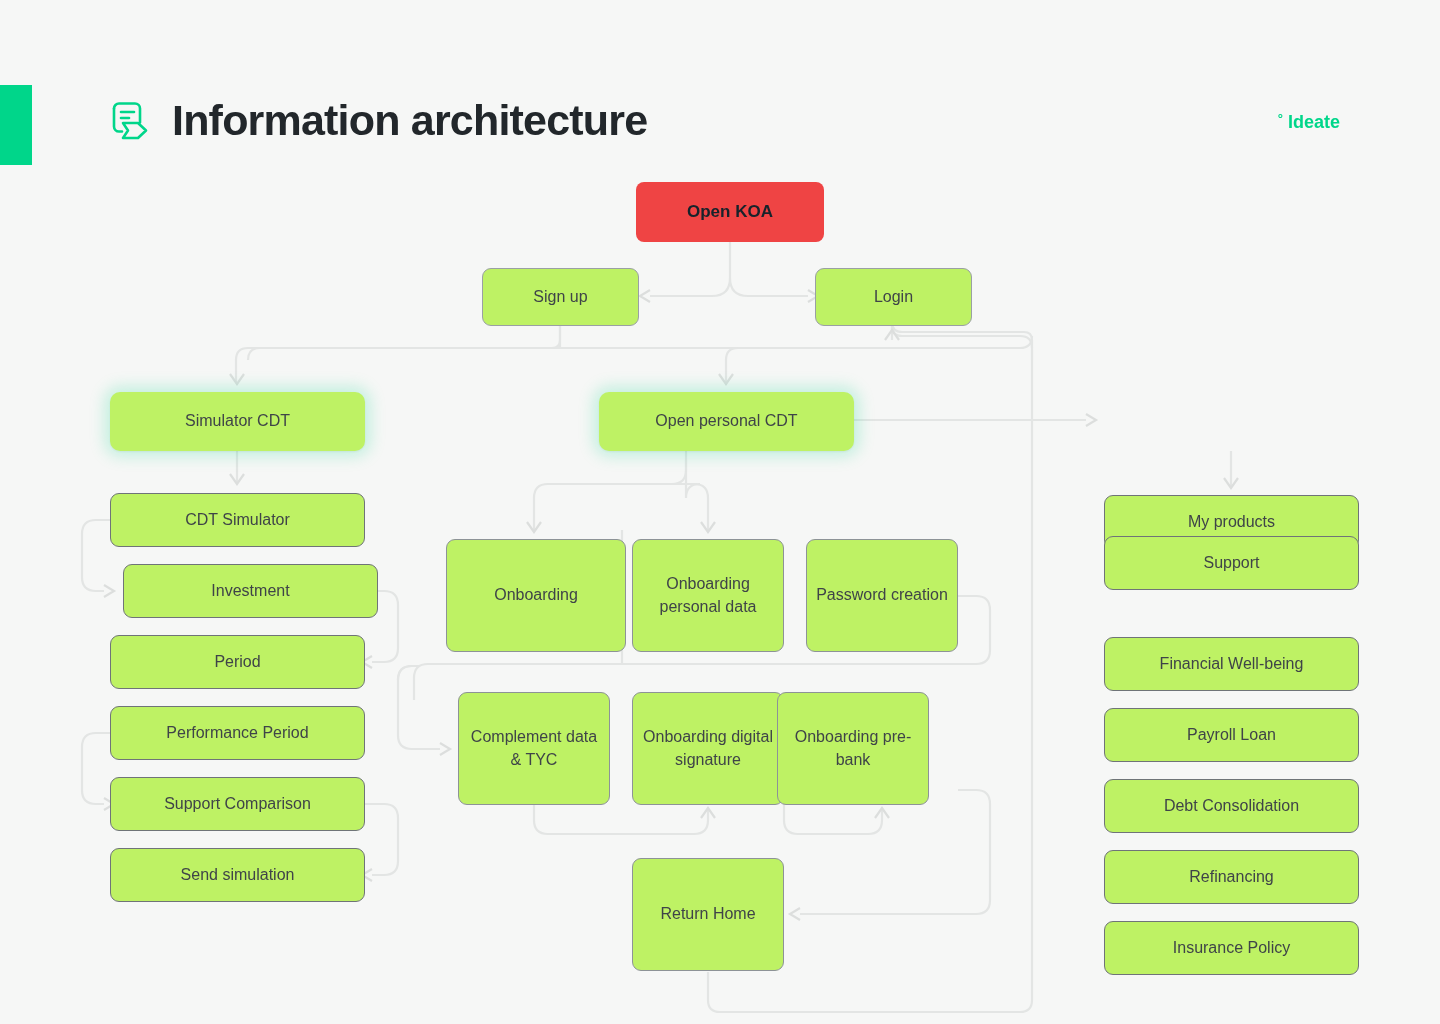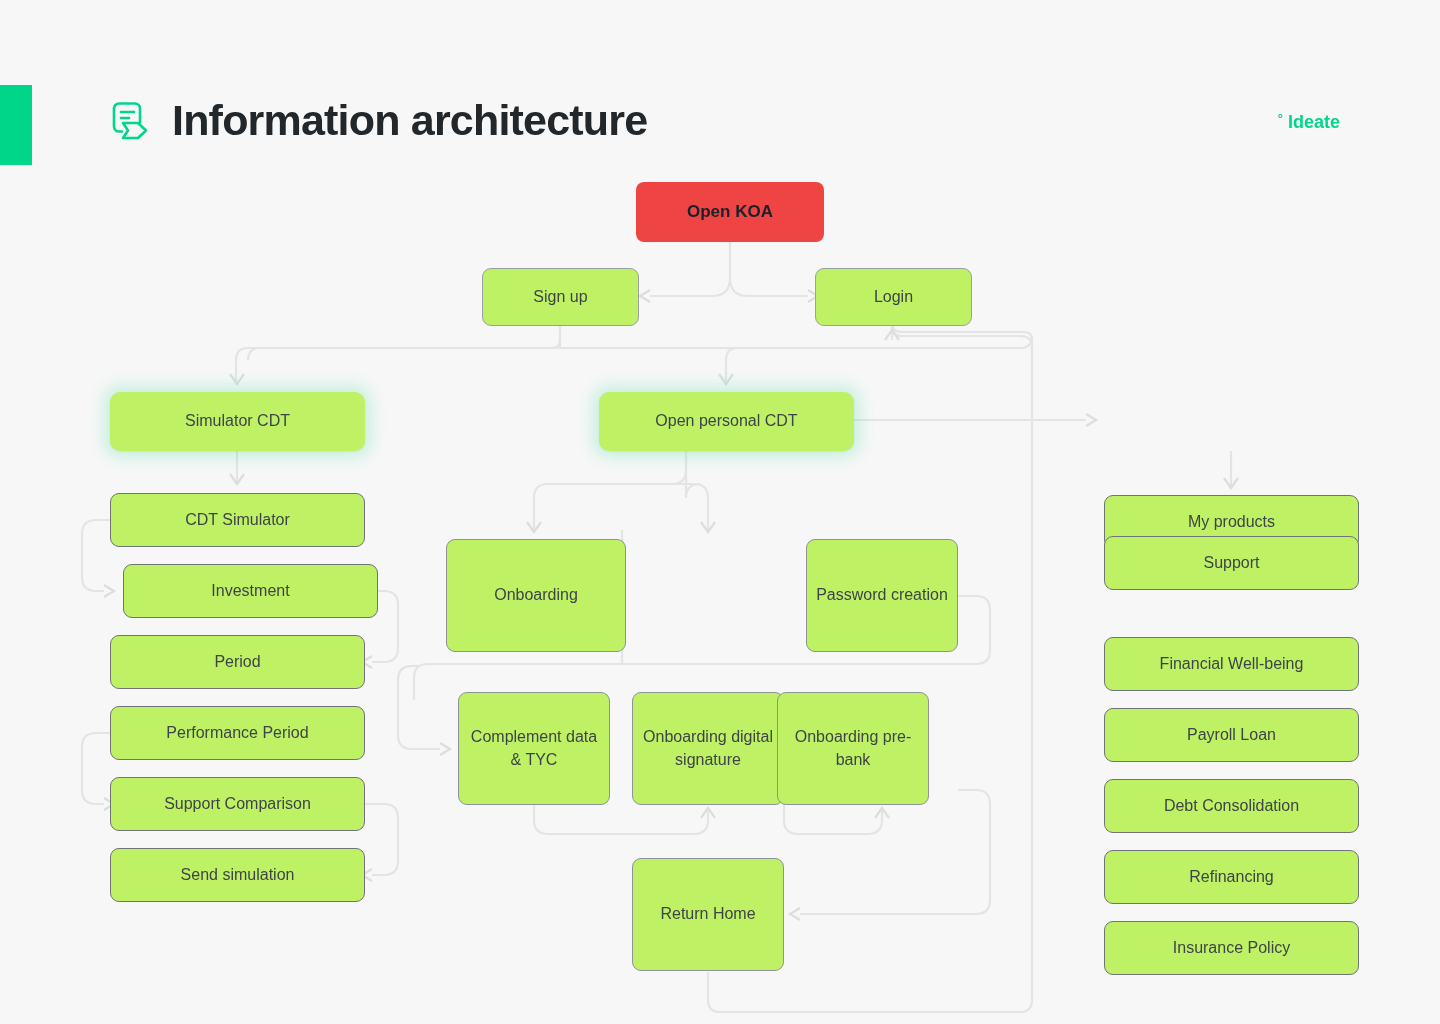--- a/index.html
+++ b/index.html
@@ -163,20 +163,21 @@
   <div class="node glow" style="left:599px; top:392px; width:255px; height:59px;">Open personal CDT</div>
 
   <div class="node" style="left:110px; top:493px; width:255px; height:54px;">CDT Simulator</div>
   <div class="node" style="left:110px; top:564px; width:255px; height:54px;margin-left:13px;">Investment</div>
   <div class="node" style="left:110px; top:635px; width:255px; height:54px;">Period</div>
   <div class="node" style="left:110px; top:706px; width:255px; height:54px;">Performance Period</div>
   <div class="node" style="left:110px; top:777px; width:255px; height:54px;">Support Comparison</div>
   <div class="node" style="left:110px; top:848px; width:255px; height:54px;">Send simulation</div>
 
   <div class="node soft" style="left:446px; top:539px; width:180px; height:113px;">Onboarding</div>
+  <div class="node soft" style="left:632px; top:539px; width:152px; height:113px;">Onboarding personal data</div>
   <div class="node soft" style="left:806px; top:539px; width:152px; height:113px;">Password creation</div>
 
   <div class="node soft" style="left:458px; top:692px; width:152px; height:113px;">Complement data &amp; TYC</div>
   <div class="node soft" style="left:632px; top:692px; width:152px; height:113px;">Onboarding digital signature</div>
   <div class="node soft" style="left:777px; top:692px; width:152px; height:113px;">Onboarding pre-bank</div>
 
   <div class="node soft" style="left:632px; top:858px; width:152px; height:113px;">Return Home</div>
 
   <div class="node" style="left:1104px; top:495px; width:255px; height:54px;">My products</div>
   <div class="node" style="left:1104px; top:536px; width:255px; height:54px;">Support</div>

